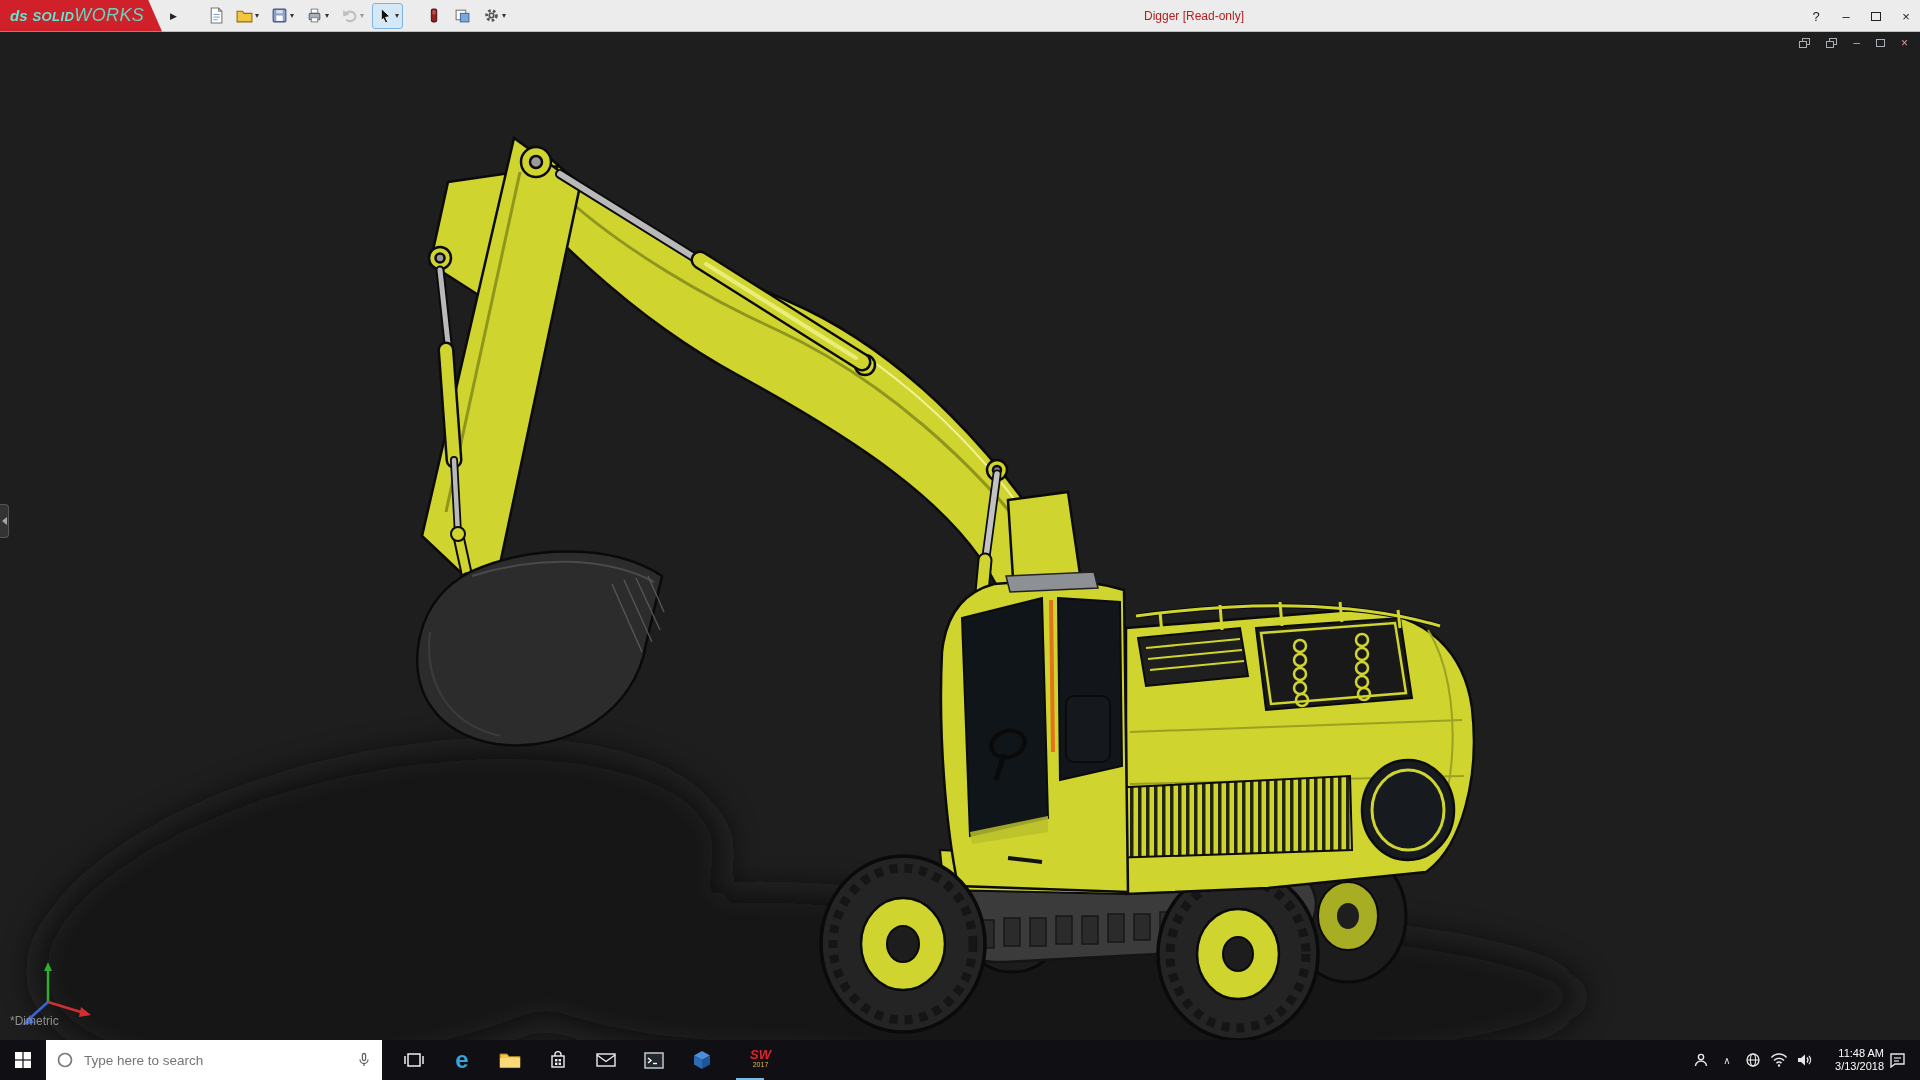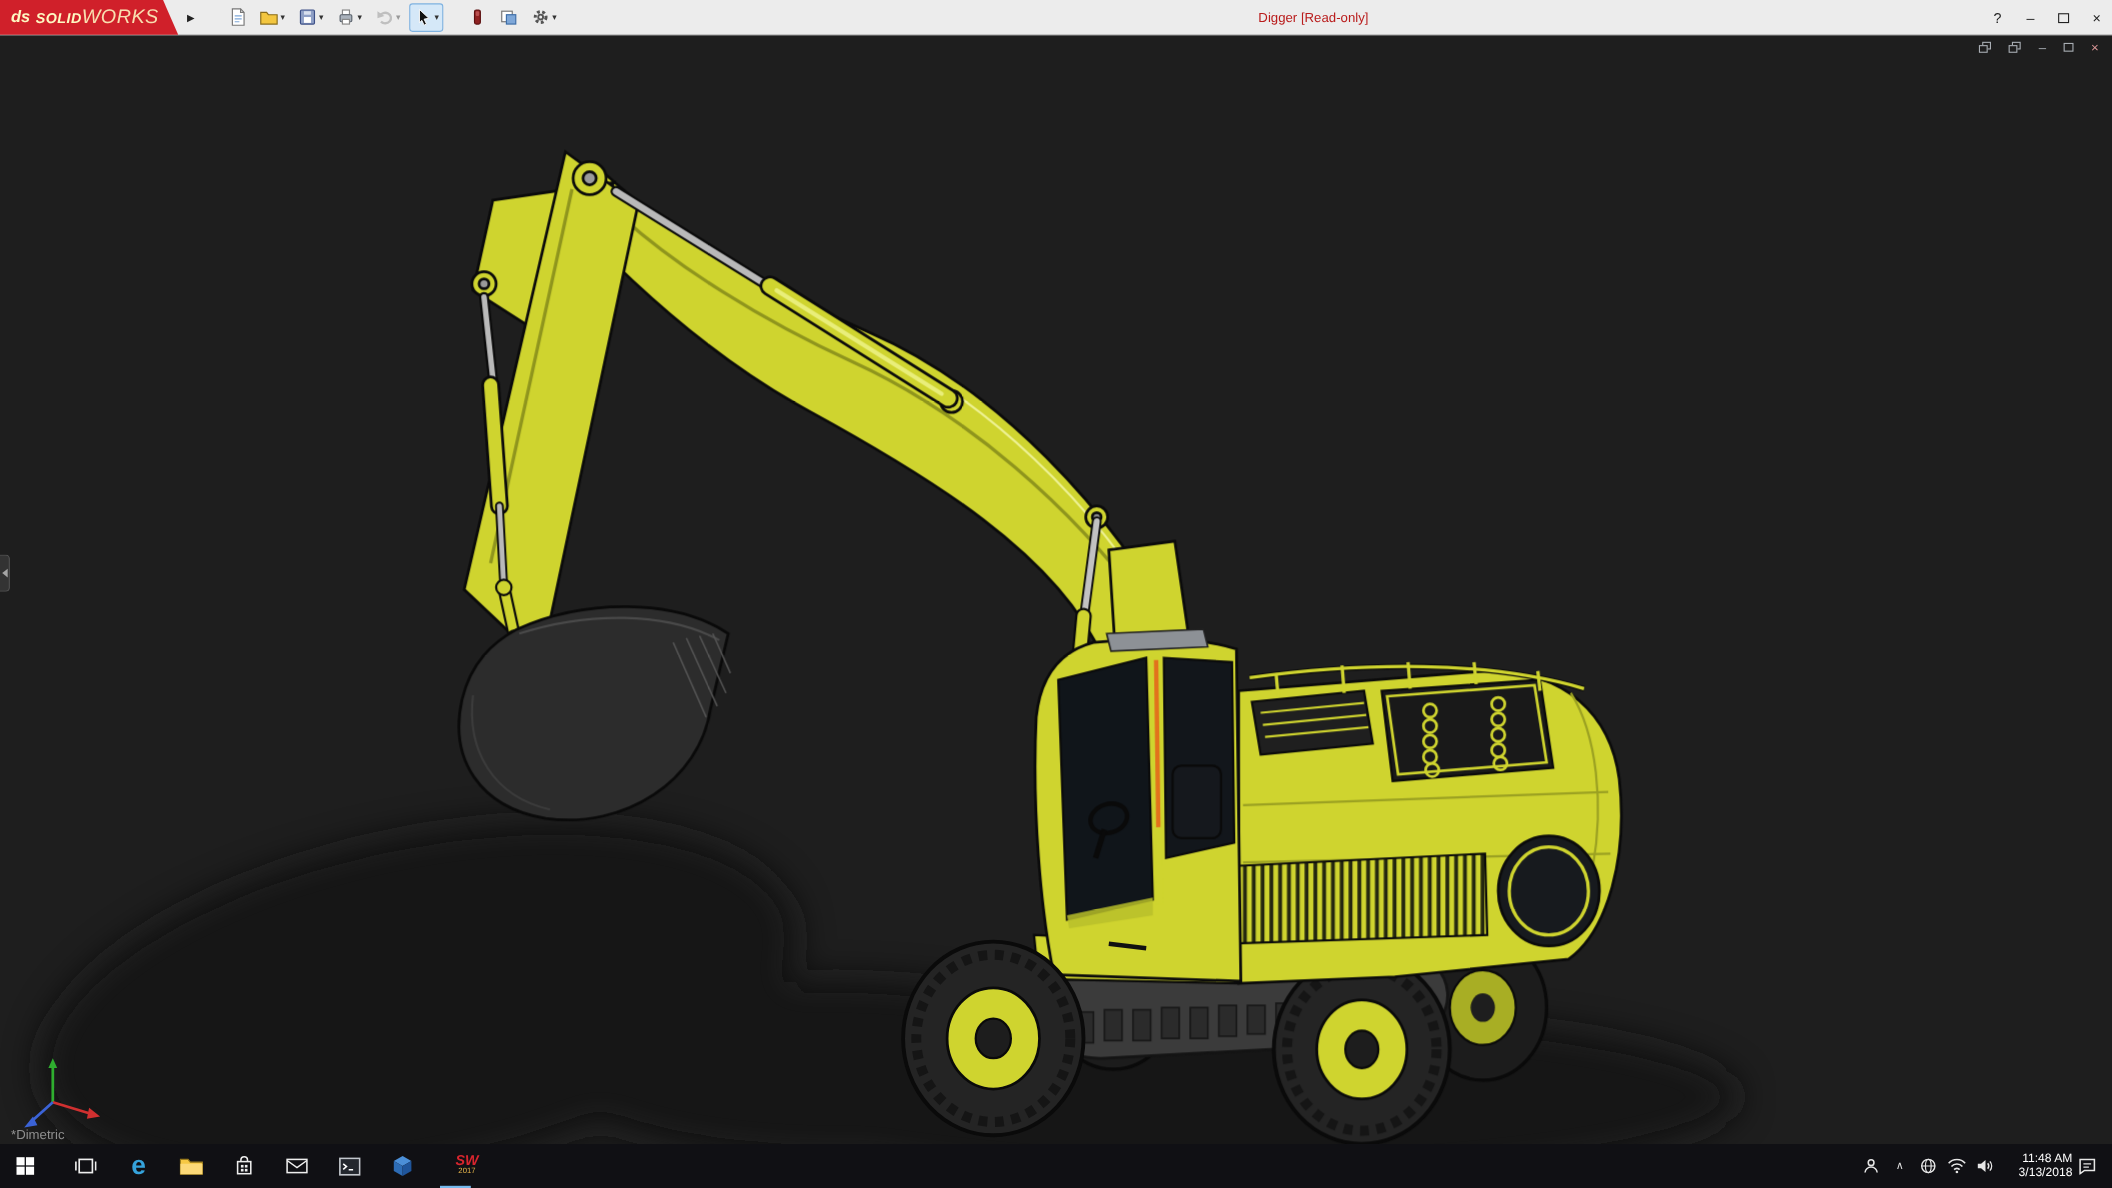--- a/index.html
+++ b/index.html
@@ -4,21 +4,21 @@
 <style>
   html,body{margin:0;padding:0;width:1920px;height:1080px;overflow:hidden;
     font-family:"Liberation Sans", sans-serif;background:#1e1e1e;}
   *{box-sizing:border-box;}
 
   
   .titlebar{position:absolute;top:0;left:0;width:1920px;height:32px;background:#ececec;
     border-bottom:1px solid #bfbfbf;display:flex;align-items:center;z-index:30;}
   .sw-banner{height:32px;width:162px;background:#d0202a;
     clip-path:polygon(0 0,148px 0,162px 100%,0 100%);
-    display:flex;align-items:center;padding-left:10px;gap:5px;color:#fef9c3;flex:0 0 auto;}
+    display:flex;align-items:center;padding-left:10px;gap:5px;color:#5eead4;flex:0 0 auto;}
   .logo-ds{font-style:italic;font-weight:bold;font-size:15px;}
   .logo-solid{font-weight:bold;font-style:italic;font-size:13px;letter-spacing:.4px;}
   .logo-works{font-weight:300;font-style:italic;font-size:18px;opacity:.88;letter-spacing:.4px;}
   .flyout-btn{margin-left:8px;font-size:9px;color:#222;cursor:pointer;}
   .tb-group{display:flex;align-items:center;margin-left:26px;gap:4px;}
   .tb-btn{height:26px;display:flex;align-items:center;padding:2px 3px;border-radius:3px;border:1px solid transparent;}
   .tb-btn.active{background:#d5e8f8;border:1px solid #7fb2e0;}
   .tb-btn.disabled{opacity:.45;}
   .dd{font-size:8px;color:#333;margin-left:2px;}
   .tb-sep{width:10px;}
@@ -30,21 +30,21 @@
 
   
   .viewport{position:absolute;top:32px;left:0;width:1920px;height:1008px;background:#1e1e1e;}
   .doc-controls{position:absolute;top:4px;right:12px;display:flex;gap:16px;align-items:center;z-index:5;}
   .doc-controls span{color:#a9aeb4;font-size:12px;line-height:14px;cursor:pointer;}
   .doc-close{color:#df9a9a !important;}
   .cascbox{display:inline-block;position:relative;width:11px;height:10px;}
   .cascbox i{position:absolute;display:block;border:1.3px solid #a9aeb4;width:8px;height:7px;}
   .cascbox i:nth-child(1){right:0;top:0;}
   .cascbox i:nth-child(2){left:0;bottom:0;background:#1e1e1e;}
-  .view-label{position:absolute;left:10px;bottom:2px;color:#8f8f8f;font-size:12px;z-index:5;}
+  .view-label{position:absolute;left:10px;bottom:12px;color:#8f8f8f;font-size:12px;z-index:5;}
   .left-tab{position:absolute;left:0;top:472px;width:9px;height:34px;background:#333;
     border:1px solid #555;border-left:none;border-radius:0 4px 4px 0;
     display:flex;align-items:center;justify-content:center;z-index:5;cursor:pointer;}
   .left-tab i{display:block;width:0;height:0;border-top:4px solid transparent;
     border-bottom:4px solid transparent;border-right:5px solid #a5a5a5;}
 
   
   .taskbar{position:absolute;left:0;bottom:0;width:1920px;height:40px;background:#101014;
     display:flex;align-items:stretch;z-index:30;}
   .tb-start{width:46px;display:flex;align-items:center;justify-content:center;cursor:pointer;}
@@ -361,20 +361,31 @@
 <div class="taskbar">
   <div class="tb-start">
     <svg width="18" height="18" viewBox="0 0 18 18">
       <rect x="1" y="1" width="7.4" height="7.4" fill="#fefefe"></rect>
         <rect x="9.6" y="1" width="7.4" height="7.4" fill="#fefefe"></rect>
       <rect x="1" y="9.6" width="7.4" height="7.4" fill="#fefefe"></rect>
         <rect x="9.6" y="9.6" width="7.4" height="7.4" fill="#fefefe"></rect>
     </svg>
   </div>
 
+  <div class="tb-search">
+    <svg width="18" height="18" viewBox="0 0 18 18">
+      <circle cx="9" cy="9" r="6.5" fill="none" stroke="#7a7a7a" stroke-width="1.7"></circle>
+    </svg>
+    <input type="text" value="" placeholder="Type here to search" style="">
+    <svg width="16" height="16" viewBox="0 0 16 16">
+      <rect x="6.4" y="1.5" width="3.2" height="7" rx="1.6" fill="none" stroke="#666" stroke-width="1.3"></rect>
+      <path d="M4 7.5 a4 4 0 0 0 8 0" fill="none" stroke="#666" stroke-width="1.3"></path>
+      <line x1="8" y1="11.5" x2="8" y2="14" stroke="#666" stroke-width="1.3"></line>
+    </svg>
+  </div>
 
   <div class="tb-apps">
     <div class="tb-app">
       <svg width="20" height="18" viewBox="0 0 20 18">
         <rect x="4" y="3" width="12" height="12" fill="none" stroke="#eee" stroke-width="1.5"></rect>
         <line x1="1" y1="5" x2="1" y2="13" stroke="#eee" stroke-width="1.5"></line>
         <line x1="19" y1="5" x2="19" y2="13" stroke="#eee" stroke-width="1.5"></line>
       </svg>
     </div>
     <div class="tb-app">

